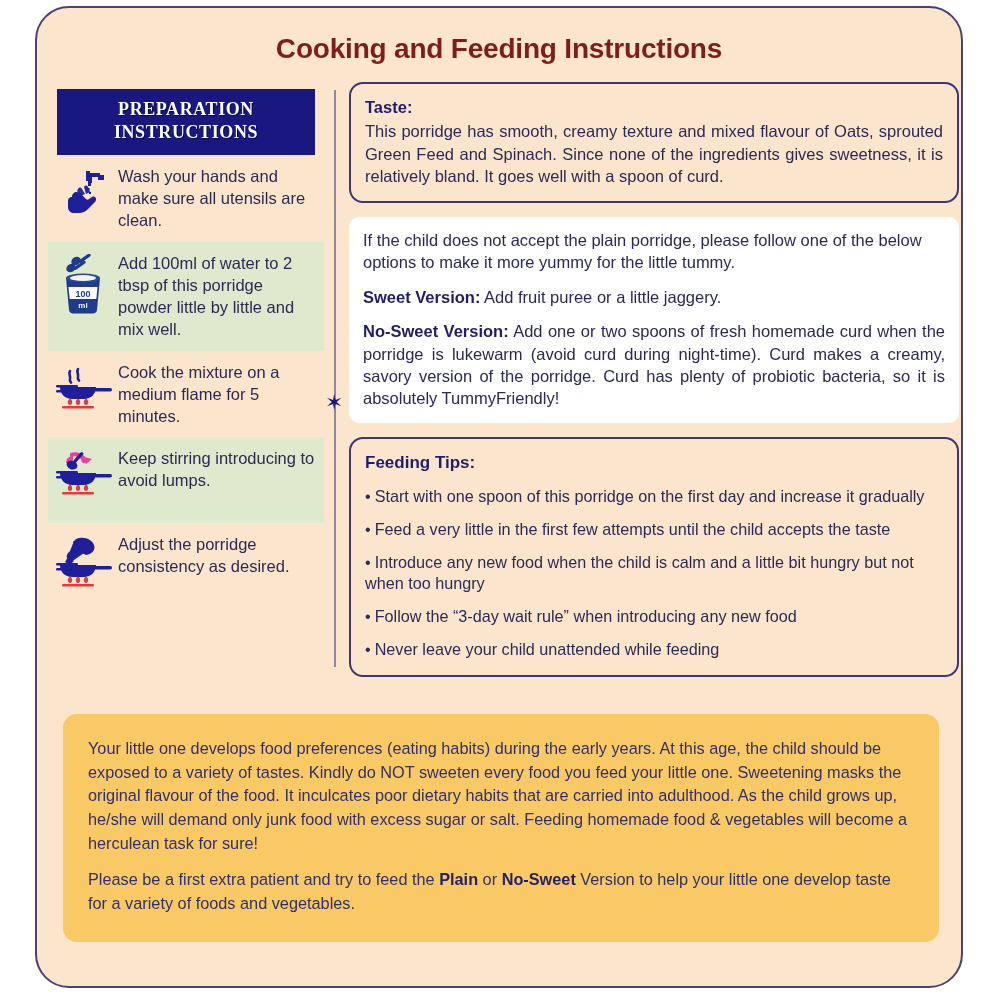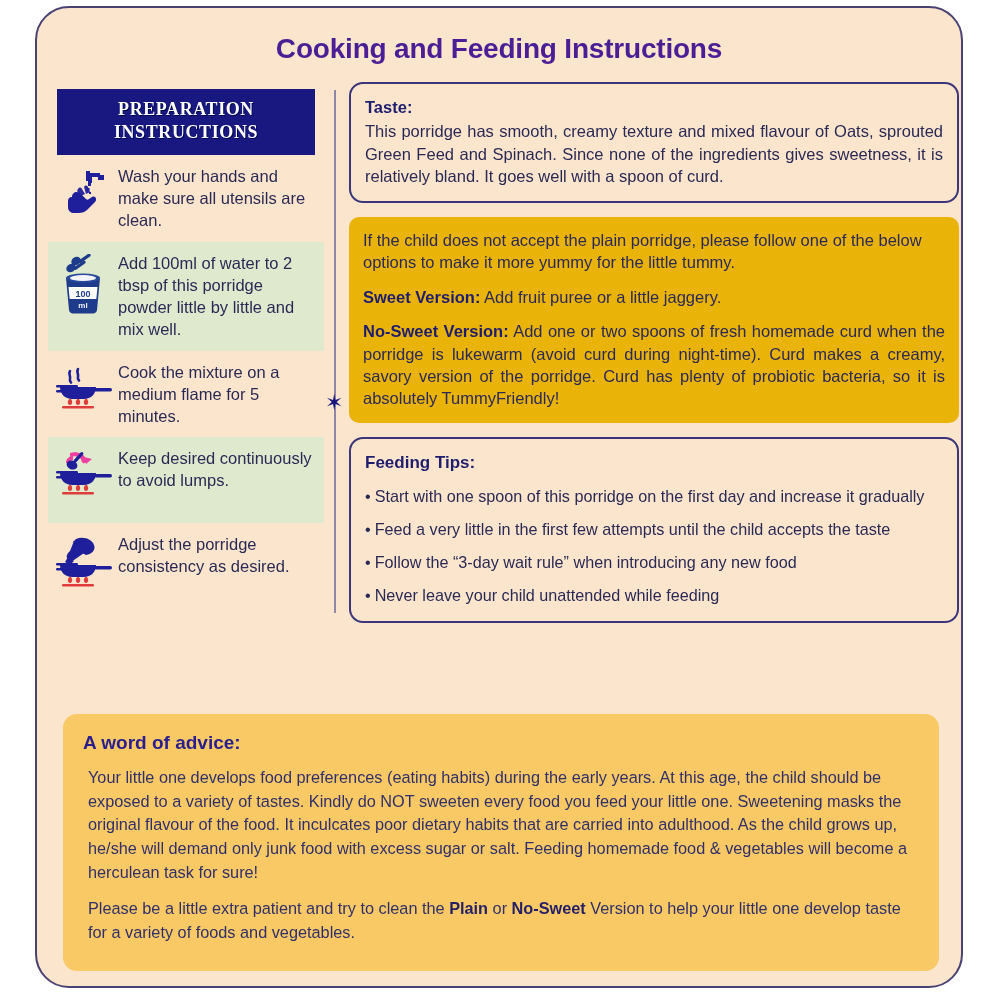--- a/index.html
+++ b/index.html
@@ -22,21 +22,21 @@
     height: 982px;
     box-sizing: border-box;
     background: #fbe6cd;
     border: 2px solid #4a4273;
     border-radius: 34px;
     overflow: hidden;
   }
 
   .title {
     text-align: center;
-    color: #4c1d95;
+    color: #7f1d1d;
     font-size: 28px;
     font-weight: bold;
     letter-spacing: -0.2px;
     margin-top: 25px;
     margin-bottom: 0;
   }
 
   .columns {
     position: absolute;
     left: 0;
@@ -121,21 +121,21 @@
     padding: 12px 14px 13px 14px;
     color: #2b2a56;
     font-size: 16.5px;
     line-height: 1.36;
   }
   .box.bordered {
     border: 2px solid #3b357a;
     background: #fbe6cd;
   }
   .box.green {
-    background: #eab308;
+    background: #ffffff;
     border: none;
     border-radius: 10px;
   }
   .box + .box { margin-top: 14px; }
 
   .box-heading {
     font-weight: bold;
     color: #1f1d6e;
     margin-bottom: 2px;
   }
@@ -281,21 +281,21 @@
               <rect x="2" y="27" width="16" height="2.4" rx="1.2"></rect>
             </g>
             <g fill="#e03c3c">
               <path d="M14 38c1.5-3 3-3 4 0 0.7 2-0.5 4-2 4s-2.7-2-2-4z"></path>
               <path d="M22 38c1.5-3 3-3 4 0 0.7 2-0.5 4-2 4s-2.7-2-2-4z"></path>
               <path d="M30 38c1.5-3 3-3 4 0 0.7 2-0.5 4-2 4s-2.7-2-2-4z"></path>
               <rect x="8" y="43" width="32" height="2.6" rx="1.3"></rect>
             </g>
           </svg>
         </div>
-        <div class="step-text">Keep desired continuously to avoid lumps.</div>
+        <div class="step-text">Keep stirring introducing to avoid lumps.</div>
       </div>
 
       <div class="step peach">
         <div class="step-icon">
           <svg width="60" height="56" viewBox="0 0 60 56">
             <g fill="#1f1f9b">
               <path d="M22 4c7-3 16 0 18 6 2 5-2 9-8 10l-4-2 -9-11z"></path>
               <path d="M20 6l10 12-10 7c-3 2-6 1-7-2-1-3 1-5 3-7z"></path>
               <path d="M14 22l6 4-4 4-5-3z"></path>
             </g>
@@ -335,26 +335,26 @@
       <div class="box green">
         <p>If the child does not accept the plain porridge, please follow one of the below options to make it more yummy for the little tummy.</p>
         <p><span class="lbl">Sweet Version:</span><span> Add fruit puree or a little jaggery.</span></p>
         <p class="justify"><span class="lbl">No-Sweet Version:</span><span> Add one or two spoons of fresh homemade curd when the porridge is lukewarm (avoid curd during night-time). Curd makes a creamy, savory version of the porridge. Curd has plenty of probiotic bacteria, so it is absolutely TummyFriendly!</span></p>
       </div>
 
       <div class="box bordered">
         <div class="tips-heading">Feeding Tips:</div>
         <p class="tip"><span class="dot">•</span><span>Start with one spoon of this porridge on the first day and increase it gradually</span></p>
         <p class="tip"><span class="dot">•</span><span>Feed a very little in the first few attempts until the child accepts the taste</span></p>
+        <p class="tip"><span class="dot">•</span><span>Introduce any new food when the child is calm and a little bit hungry but not when too hungry</span></p>
         <p class="tip"><span class="dot">•</span><span>Follow the “3-day wait rule” when introducing any new food</span></p>
         <p class="tip"><span class="dot">•</span><span>Never leave your child unattended while feeding</span></p>
       </div>
 
     </div>
   </div>
 
   <div class="advice">
-    <div class="advice-heading">A word of advice:</div>
     <p>Your little one develops food preferences (eating habits) during the early years. At this age, the child should be exposed to a variety of tastes. Kindly do NOT sweeten every food you feed your little one. Sweetening masks the original flavour of the food. It inculcates poor dietary habits that are carried into adulthood. As the child grows up, he/she will demand only junk food with excess sugar or salt. Feeding homemade food &amp; vegetables will become a herculean task for sure!</p>
-    <p><span>Please be a little extra patient and try to clean the </span><b>Plain</b><span> or </span><b>No-Sweet</b><span> Version to help your little one develop taste for a variety of foods and vegetables.</span></p>
+    <p><span>Please be a first extra patient and try to feed the </span><b>Plain</b><span> or </span><b>No-Sweet</b><span> Version to help your little one develop taste for a variety of foods and vegetables.</span></p>
   </div>
 
 </div>
 
 </body></html>

